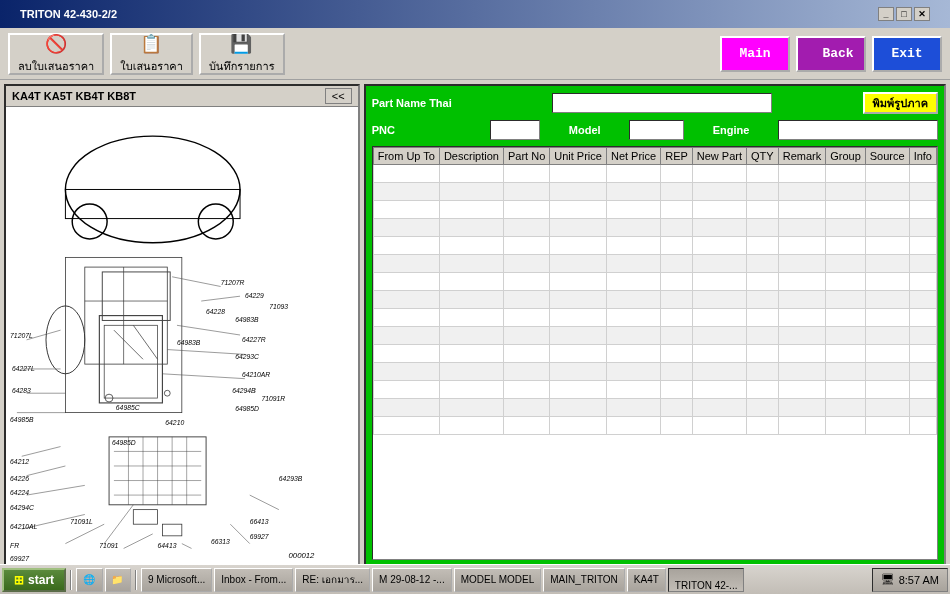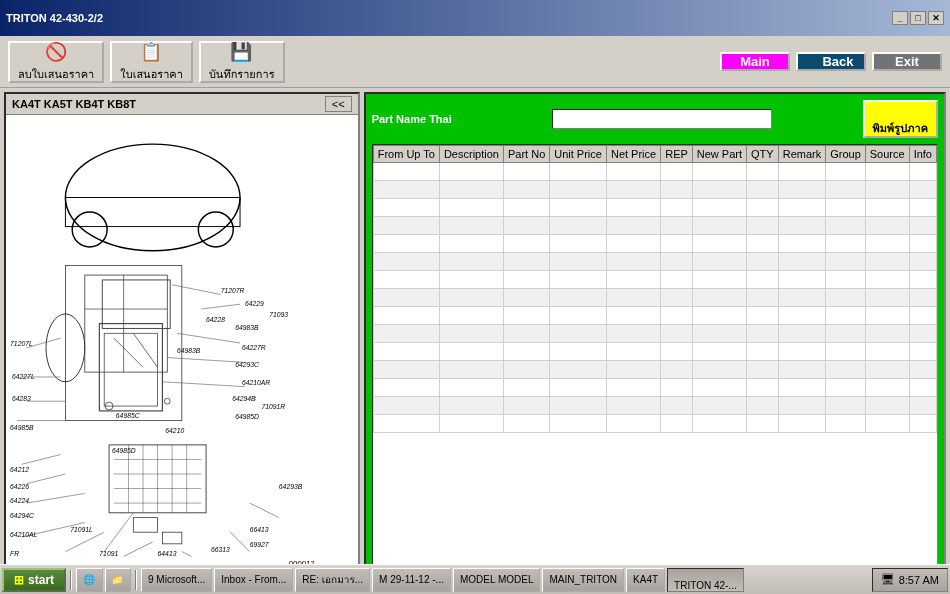--- a/index.html
+++ b/index.html
@@ -9,24 +9,24 @@
       font-family: 'Tahoma', 'Arial', sans-serif;
       font-size: 11px;
       background: #d4d0c8;
       overflow: hidden;
     }
 
     
     .title-bar {
       background: linear-gradient(to right, #0a246a, #a6b8d6);
       color: white;
-      height: 36px;
-      display: flex;
-      align-items: center;
-      padding: 0 6px;
+      height: 28px;
+      display: flex;
+      align-items: center;
+      padding: 0 20px;
       font-size: 11px;
       font-weight: bold;
     }
     .title-bar-buttons {
       margin-left: auto;
       display: flex;
       gap: 2px;
     }
     .title-btn {
       width: 16px;
@@ -63,31 +63,32 @@
       font-size: 11px;
       height: 42px;
       min-width: 80px;
       gap: 2px;
     }
     .toolbar-icon {
       font-size: 18px;
     }
     .toolbar-spacer { flex: 1; }
     .nav-btn {
-      height: 19px;
+      height: 36px;
       min-width: 70px;
       border: 2px outset #ffffff;
       cursor: pointer;
       font-size: 13px;
       font-weight: bold;
       color: white;
+      font-family: Liberation Mono, monospace;
     }
     .btn-main { background: #ff00ff; }
-    .btn-back { background: #0c4a6e; padding-left: 14px; }
-    .btn-exit { background: #737373; text-align: center; }
+    .btn-back { background: #a21caf; padding-left: 14px; }
+    .btn-exit { background: #1d4ed8; text-align: center; }
 
     
     .main-content {
       display: flex;
       height: calc(594px - 20px - 52px - 30px);
       background: #d4d0c8;
       padding: 4px;
       gap: 4px;
     }
 
@@ -162,21 +163,21 @@
       padding: 1px 3px;
     }
     .input-long { width: 220px; }
     .input-pnc { width: 50px; }
     .input-model { width: 55px; }
     .input-engine { width: 160px; }
     .btn-print {
       background: #ffff00;
       border: 2px outset #ffffff;
       height: 22px;
-      padding: 17px 8px;
+      padding: 0 8px;
       font-size: 11px;
       font-weight: bold;
       cursor: pointer;
       color: black;
     }
 
     
     .table-container {
       flex: 1;
       background: white;
@@ -421,20 +422,28 @@
 
   <div class="right-panel">
 
     <div class="form-row">
       <span class="form-label">Part Name Thai</span>
       <input type="text" class="form-input input-long" value="" style="">
       <button class="btn-print">พิมพ์รูปภาค</button>
     </div>
 
 
+    <div class="form-row">
+      <span class="form-label">PNC</span>
+      <input type="text" class="form-input input-pnc" value="" style="">
+      <span style="color:white;font-weight:bold;font-size:11px;">Model</span>
+      <input type="text" class="form-input input-model" value="" style="">
+      <span style="color:white;font-weight:bold;font-size:11px;">Engine</span>
+      <input type="text" class="form-input input-engine" value="" style="">
+    </div>
 
     <div class="table-container">
       <table>
         <thead>
           <tr>
             <th>From Up To</th>
             <th>Description</th>
             <th>Part No</th>
             <th>Unit Price</th>
             <th>Net Price</th>
@@ -678,21 +687,21 @@
   <div class="taskbar-item">
     <span>9 Microsoft...</span>
   </div>
   <div class="taskbar-item">
     <span>Inbox - From...</span>
   </div>
   <div class="taskbar-item">
     <span>RE: เอกมาร...</span>
   </div>
   <div class="taskbar-item">
-    <span>M 29-11-12 -...</span>
+    <span>M 29-08-12 -...</span>
   </div>
   <div class="taskbar-item">
     <span>MODEL MODEL</span>
   </div>
   <div class="taskbar-item">
     <span>MAIN_TRITON</span>
   </div>
   <div class="taskbar-item">
     <span>KA4T</span>
   </div>

